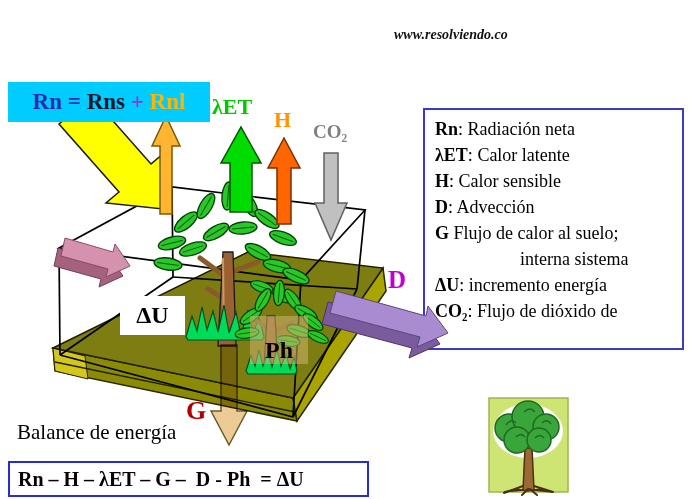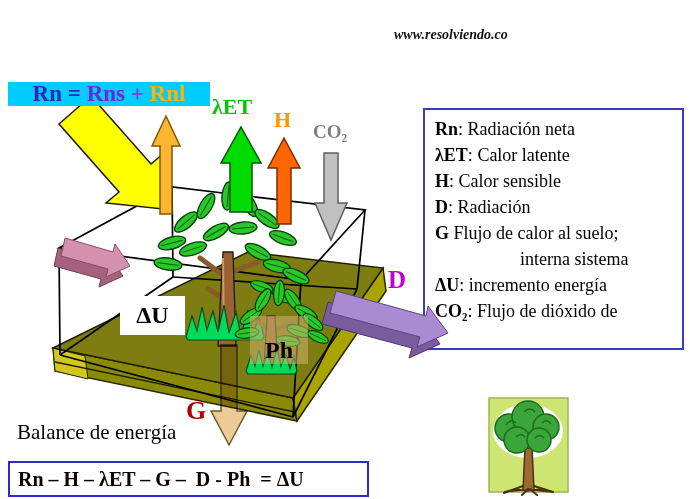--- a/index.html
+++ b/index.html
@@ -9,25 +9,25 @@
 
   
   #legend-box{z-index:1;}
   #diagram-svg{z-index:2;pointer-events:none;}
   .lbl{z-index:3;font-weight:bold;}
   #radiation-box{z-index:4;}
   #watermark{z-index:4;}
 
   #watermark{left:394px;top:15px;font-style:italic;font-weight:bold;font-size:14px;color:#111;margin-top:12px;}
 
-  #radiation-box{left:8px;top:82px;width:202px;height:24px;background:#00ccff;
+  #radiation-box{left:8px;top:82px;width:202px;height:40px;background:#00ccff;
     display:flex;align-items:center;justify-content:center;
     font-weight:bold;font-size:23px;white-space:pre;}
   #radiation-box .rn{color:#2a2ab8;}
-  #radiation-box .rns{color:#6d28d9;text-align:center;}
+  #radiation-box .rns{color:#0f172a;text-align:center;}
   #radiation-box .plus{color:#9933cc;}
   #radiation-box .rnl{color:#ffb400;}
 
   .lbl{position:absolute;white-space:pre;}
   #lbl-let{left:212px;top:94px;font-size:22px;color:#00c800;}
   #lbl-h{left:274px;top:107px;font-size:22px;color:#ff9500;}
   #lbl-co2{left:313px;top:121px;font-size:19px;color:#7f7f7f;}
   #lbl-d{left:388px;top:266px;font-size:25px;color:#c000cc;}
   #lbl-g{left:186px;top:396px;font-size:26px;color:#b00000;}
   #lbl-du{left:120px;top:296px;width:65px;height:39px;background:#ffffff;
@@ -55,21 +55,21 @@
 <div id="watermark" class="abs">www.resolviendo.co</div>
 
 <div id="radiation-box" class="abs">
   <span class="rn">Rn = </span><span class="rns">Rns</span><span class="plus"> + </span><span class="rnl">Rnl</span>
 </div>
 
 <div id="legend-box" class="abs">
   <div class="legend-line"><b>Rn</b><span>: </span><span>Radiación neta</span></div>
   <div class="legend-line"><b>λET</b><span>: </span><span>Calor latente</span></div>
   <div class="legend-line"><b>H</b><span>: </span><span>Calor sensible</span></div>
-  <div class="legend-line"><b>D</b><span>: </span><span>Radiación</span></div>
+  <div class="legend-line"><b>D</b><span>: </span><span>Advección</span></div>
   <div class="legend-line"><b>G</b><span> </span><span>Flujo de calor al suelo;</span></div>
   <div class="legend-line indent-a"><span>interna sistema</span></div>
   <div class="legend-line"><b>ΔU</b><span>: </span><span>incremento energía</span></div>
   <div class="legend-line"><b>CO₂</b><span>: </span><span>Flujo de dióxido de</span></div>
 </div>
 
 <svg id="diagram-svg" class="abs" style="left:0;top:0;" width="690" height="499" viewBox="0 0 690 499">
 
   <defs>
     <g id="leaf">

